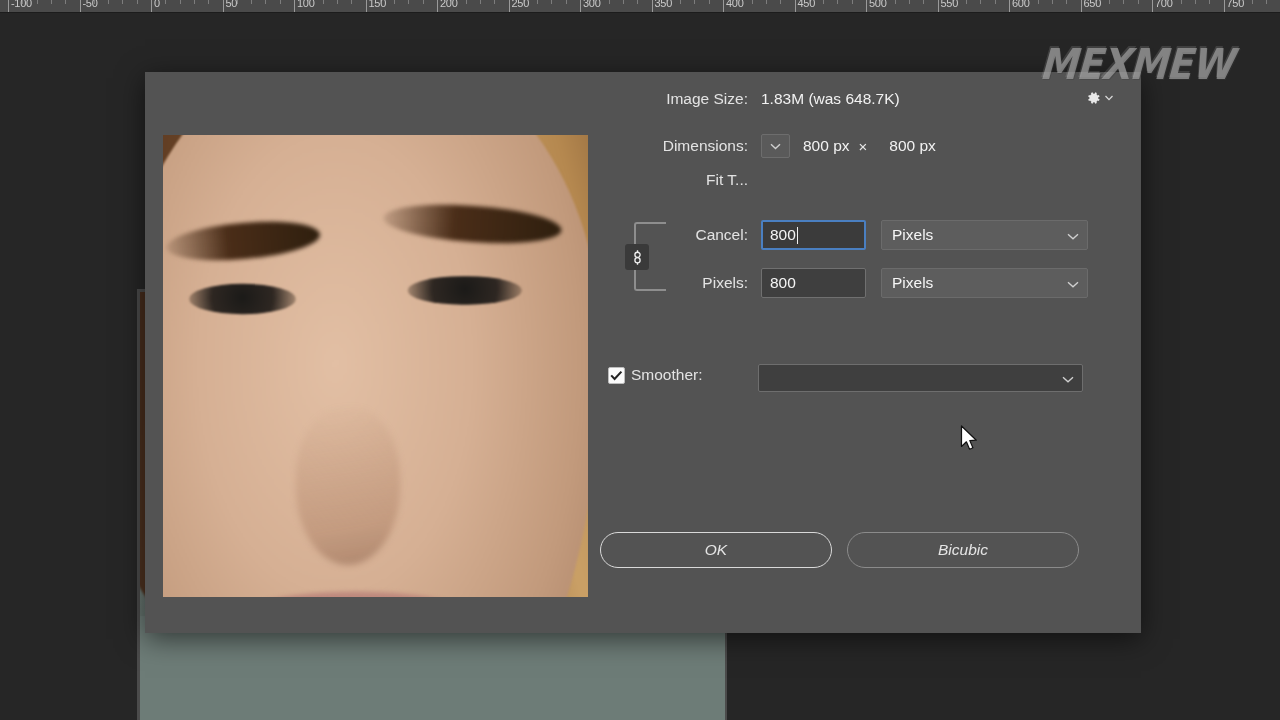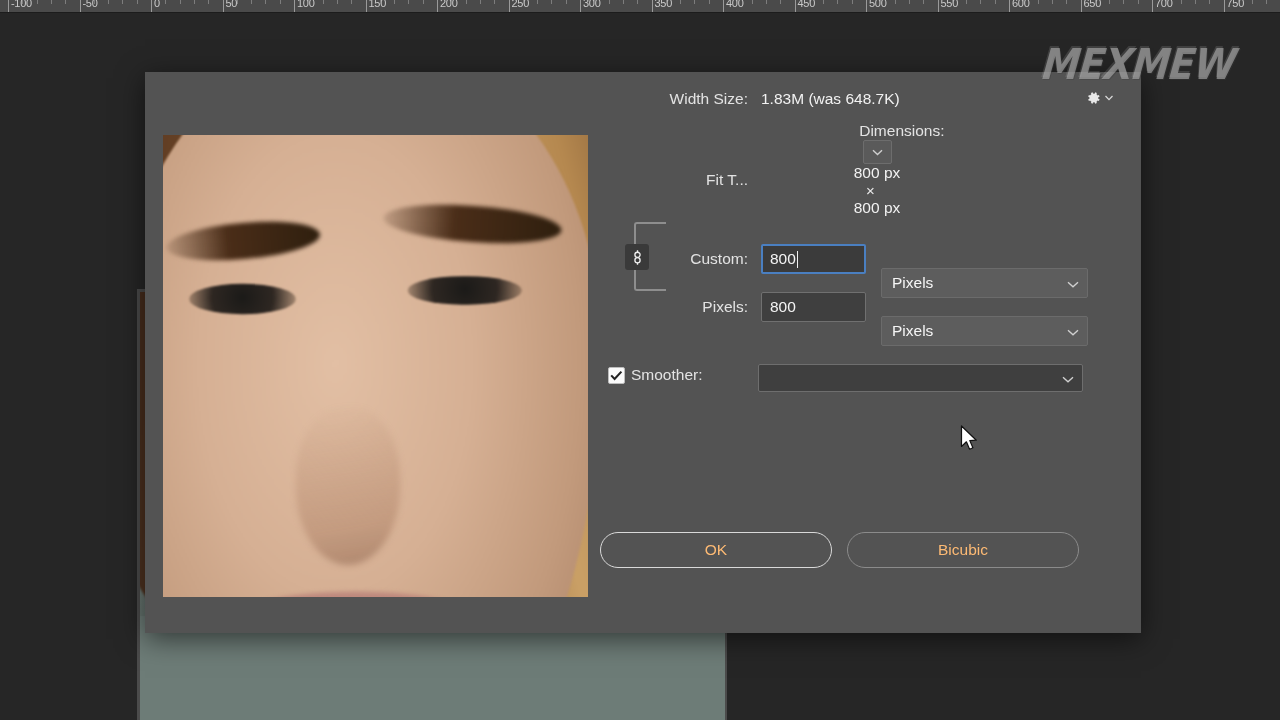--- a/index.html
+++ b/index.html
@@ -249,21 +249,21 @@
   .row-imagesize .val { margin-left: 13px; }
 
   .gear {
     position: absolute;
     right: 28px; top: 17px;
     display: flex; align-items: center; gap: 3px;
     cursor: pointer;
   }
 
   
-  .row-dims { left: 0; top: 50px; width: 541px; flex-direction: column; }
+  .row-dims { left: 0; top: 62px; width: 541px; }
   .row-dims .lbl { width: 148px; }
   .dim-chev {
     width: 29px; height: 24px;
     margin-left: 13px;
     background: #5a5a5a;
     border: 1px solid #6d6d6d;
     border-radius: 2px;
     display: flex; align-items: center; justify-content: center;
     cursor: pointer;
   }
@@ -350,21 +350,21 @@
     padding: 0 7px;
   }
   .caret {
     display: inline-block;
     width: 1px;
     height: 17px;
     background: #f0f0f0;
     margin-left: 1px;
   }
 
-  .select-unit { margin-left: 15px; width: 207px; height: 30px; margin-top: 48px; }
+  .select-unit { margin-left: 15px; width: 207px; height: 30px; }
 
   
   .row-res { left: 0; top: 290px; width: 541px; }
   .chk {
     position: absolute;
     left: 8px; top: 5px;
     width: 17px; height: 17px;
     background: #fbfbfb;
     border: 1px solid #bdbdbd;
     border-radius: 2px;
@@ -393,25 +393,26 @@
     width: 541px;
     height: 36px;
   }
   .btn {
     position: absolute;
     height: 36px;
     border-radius: 18px;
     display: flex;
     align-items: center;
     justify-content: center;
-    color: #fdba74;
+    color: #e5e5e5;
     font-size: 15.5px;
     font-family: "Liberation Sans", sans-serif;
     cursor: pointer;
     background: #535353;
+    font-style: italic;
   }
   .btn-ok {
     left: 0; width: 232px;
     border: 1.6px solid #d9d9d9;
   }
   .btn-cancel {
     left: 247px; width: 232px;
     border: 1.2px solid #8b8b8b;
   }
 
@@ -595,21 +596,21 @@
             <div class="eye-r"></div>
             <div class="nose"></div>
             <div class="mouth"></div>
 
           </div>
         </div>
 
         <div class="fields">
 
           <div class="row row-imagesize">
-            <span class="lbl">Width Size:</span>
+            <span class="lbl">Image Size:</span>
             <span class="val">1.83M (was 648.7K)</span>
           </div>
           <div class="gear">
             <svg width="18" height="18" viewBox="0 0 20 20">
               <path fill="#e8e8e8" d="M10 6.4a3.6 3.6 0 1 0 0 7.2 3.6 3.6 0 0 0 0-7.2zm0 5.4a1.8 1.8 0 1 1 0-3.6 1.8 1.8 0 0 1 0 3.6z"></path>
               <path fill="#e8e8e8" d="M17.3 11.4l-1.5-.5a5.9 5.9 0 0 0 0-1.8l1.5-.5-.7-1.9-1.5.5a6 6 0 0 0-1.3-1.3l.5-1.5-1.9-.7-.5 1.5a5.9 5.9 0 0 0-1.8 0l-.5-1.5-1.9.7.5 1.5a6 6 0 0 0-1.3 1.3l-1.5-.5-.7 1.9 1.5.5a5.9 5.9 0 0 0 0 1.8l-1.5.5.7 1.9 1.5-.5a6 6 0 0 0 1.3 1.3l-.5 1.5 1.9.7.5-1.5a5.9 5.9 0 0 0 1.8 0l.5 1.5 1.9-.7-.5-1.5a6 6 0 0 0 1.3-1.3l1.5.5.7-1.9z"></path>
             </svg>
             <svg width="8" height="6" viewBox="0 0 8 6">
               <path d="M0.5 1 L4 4.6 L7.5 1" stroke="#d8d8d8" stroke-width="1.3" fill="none"></path>
             </svg>
@@ -637,21 +638,21 @@
             <div class="chain-btn">
               <svg width="13" height="17" viewBox="0 0 13 17">
                 <path d="M6.5 3.2 a2.6 2.6 0 1 1 0 5.2 a2.6 2.6 0 1 1 0 -5.2 z" fill="none" stroke="#efefef" stroke-width="1.35"></path>
                 <path d="M6.5 8.6 a2.6 2.6 0 1 1 0 5.2 a2.6 2.6 0 1 1 0 -5.2 z" fill="none" stroke="#efefef" stroke-width="1.35"></path>
                 <path d="M6.5 1.2 L6.5 3.6 M6.5 13.4 L6.5 15.8" stroke="#efefef" stroke-width="1.35"></path>
               </svg>
             </div>
           </div>
 
           <div class="row row-w">
-            <span class="lbl">Custom:</span>
+            <span class="lbl">Cancel:</span>
             <span class="numfield focused">
               <span>800</span>
                 <span class="caret"></span>
             </span>
             <span class="select select-unit">
               <span>Pixels</span>
               <span class="chev">
                 <svg width="12" height="7" viewBox="0 0 12 7">
                   <path d="M1 1.3 L6 5.8 L11 1.3" stroke="#cfcfcf" stroke-width="1.4" fill="none"></path>
                 </svg>

